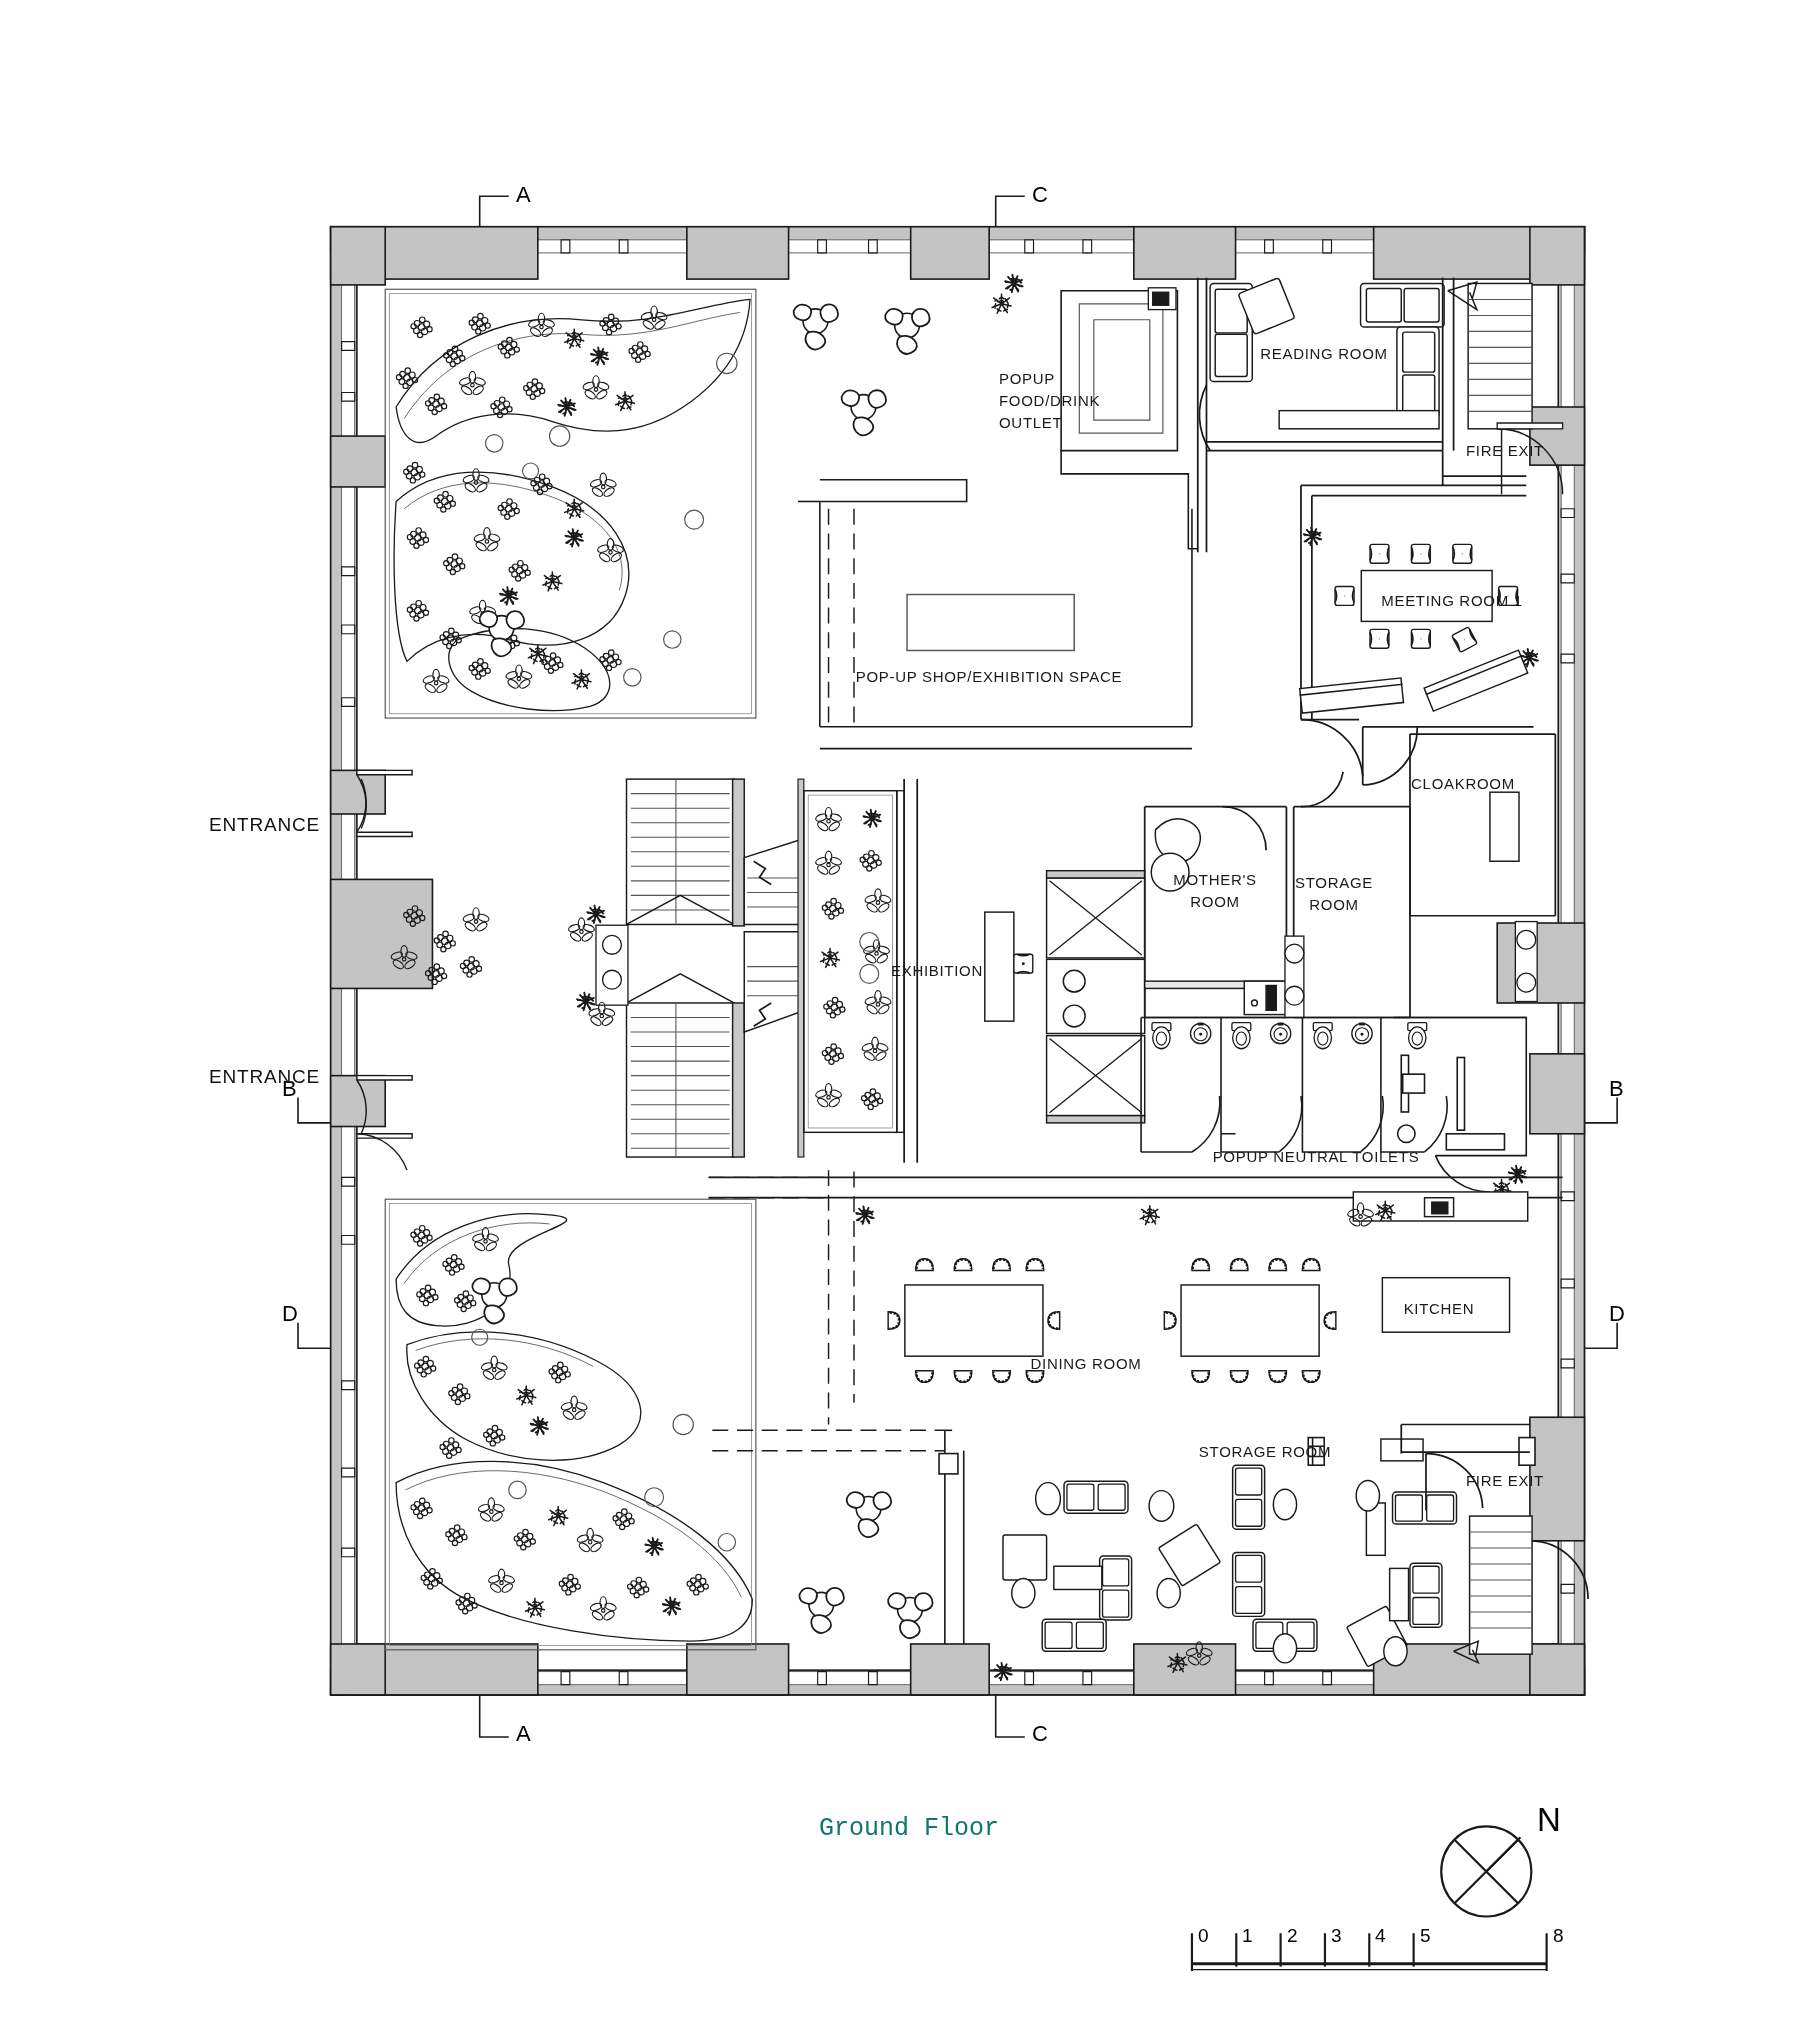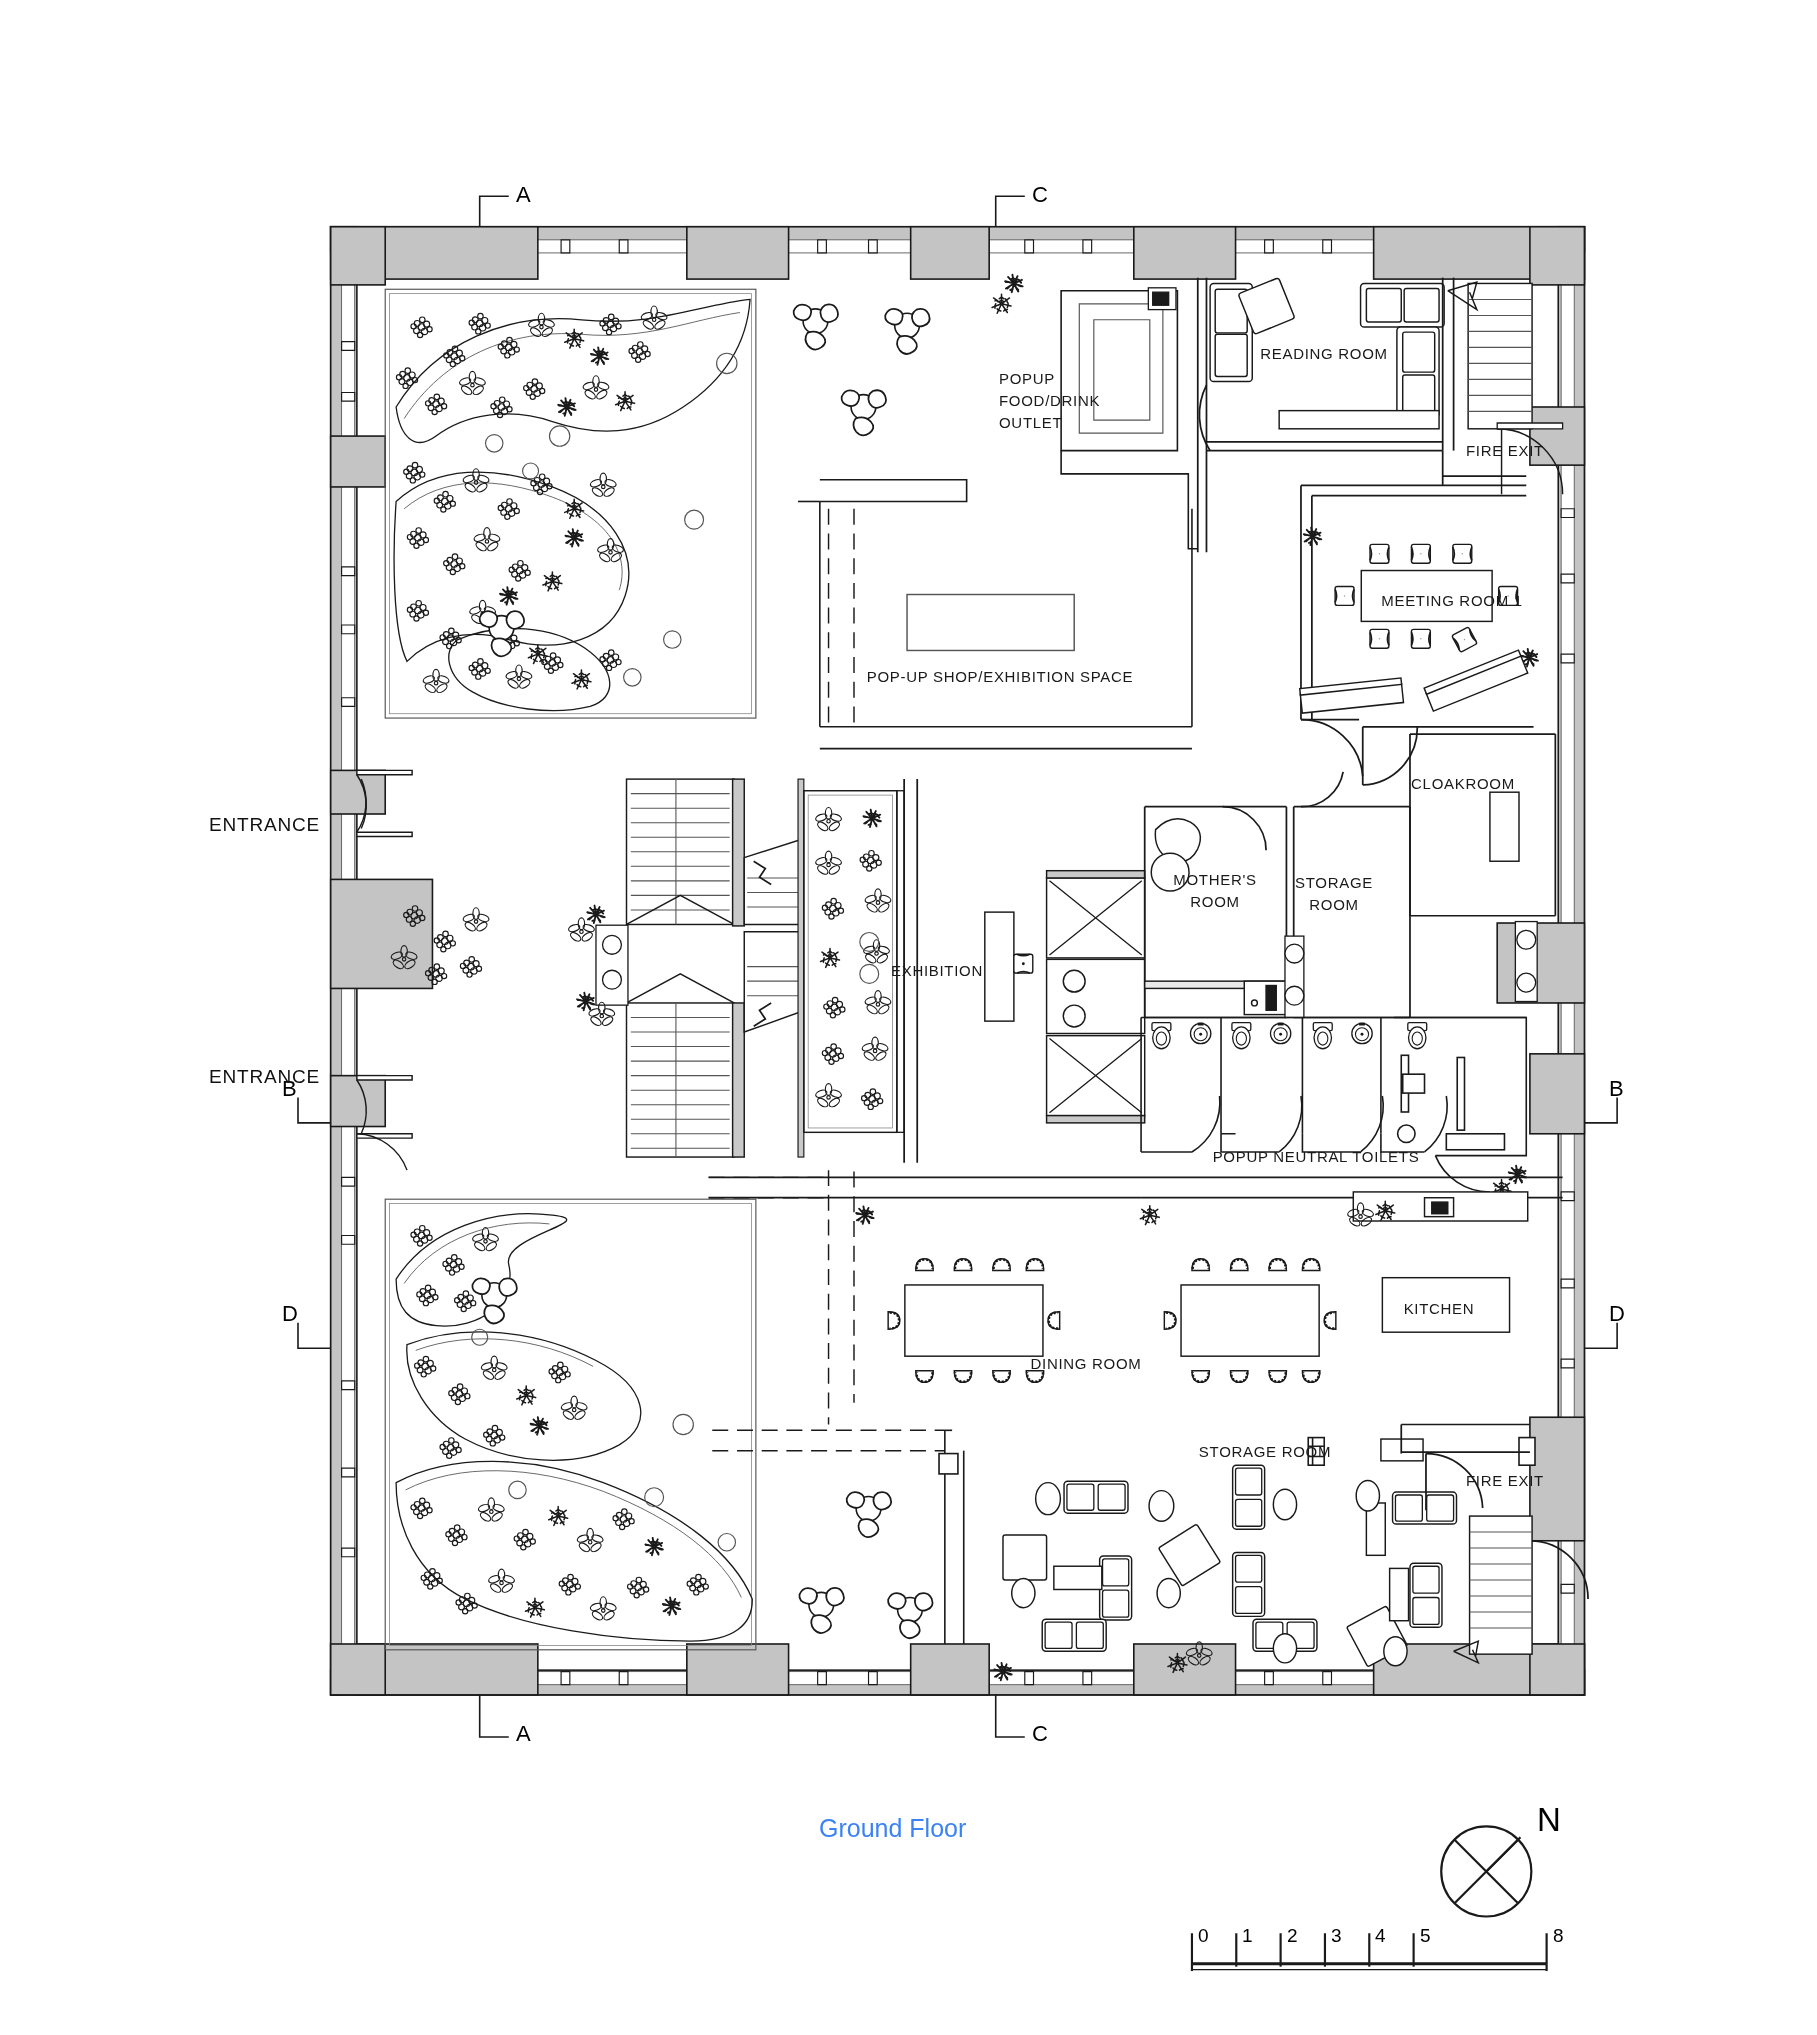--- a/index.html
+++ b/index.html
@@ -17,22 +17,22 @@
   .lbl.c{text-align:center;transform:translateX(-50%);}
   .secmark{
     position:absolute;font-family:"Liberation Sans", sans-serif;
     font-size:22px;color:#000;
   }
   .entr{
     position:absolute;font-family:"Liberation Sans", sans-serif;
     font-size:19px;letter-spacing:0.8px;color:#111;
   }
   .title{
-    position:absolute;font-family:Liberation Sans, sans-serif;
-    font-size:25px;color:#3b82f6;
+    position:absolute;font-family:Liberation Mono, monospace;
+    font-size:25px;color:#0f766e;
   }
   .northN{
     position:absolute;font-family:"Liberation Sans", sans-serif;
     font-size:33px;color:#000;
   }
   .scnum{
     position:absolute;font-family:"Liberation Sans", sans-serif;
     font-size:19px;color:#000;
   }
 </style>
@@ -887,21 +887,21 @@
 <div class="entr" style="left:209px;top:814px;">ENTRANCE</div>
 <div class="entr" style="left:209px;top:1066px;">ENTRANCE</div>
 
 <div class="lbl" style="left:999px;top:368px;">POPUP
 FOOD/DRINK
 OUTLET</div>
 <div class="lbl c" style="left:1324px;top:343px;">READING ROOM</div>
 <div class="lbl c" style="left:1505px;top:440px;">FIRE EXIT</div>
 <div class="lbl c" style="left:1435px;top:590px;padding-left:34px;">MEETING ROOM 1</div>
 <div class="lbl c" style="left:1463px;top:773px;">CLOAKROOM</div>
-<div class="lbl c" style="left:989px;top:666px;margin-left:11px;">POP-UP SHOP/EXHIBITION SPACE</div>
+<div class="lbl c" style="left:989px;top:666px;">POP-UP SHOP/EXHIBITION SPACE</div>
 <div class="lbl c" style="left:937px;top:960px;">EXHIBITION</div>
 <div class="lbl c" style="left:1215px;top:869px;">MOTHER'S
 ROOM</div>
 <div class="lbl c" style="left:1334px;top:872px;">STORAGE
 ROOM</div>
 <div class="lbl c" style="left:1316px;top:1146px;">POPUP NEUTRAL TOILETS</div>
 <div class="lbl c" style="left:1086px;top:1353px;">DINING ROOM</div>
 <div class="lbl c" style="left:1439px;top:1298px;">KITCHEN</div>
 <div class="lbl c" style="left:1265px;top:1441px;">STORAGE ROOM</div>
 <div class="lbl c" style="left:1505px;top:1470px;">FIRE EXIT</div>

